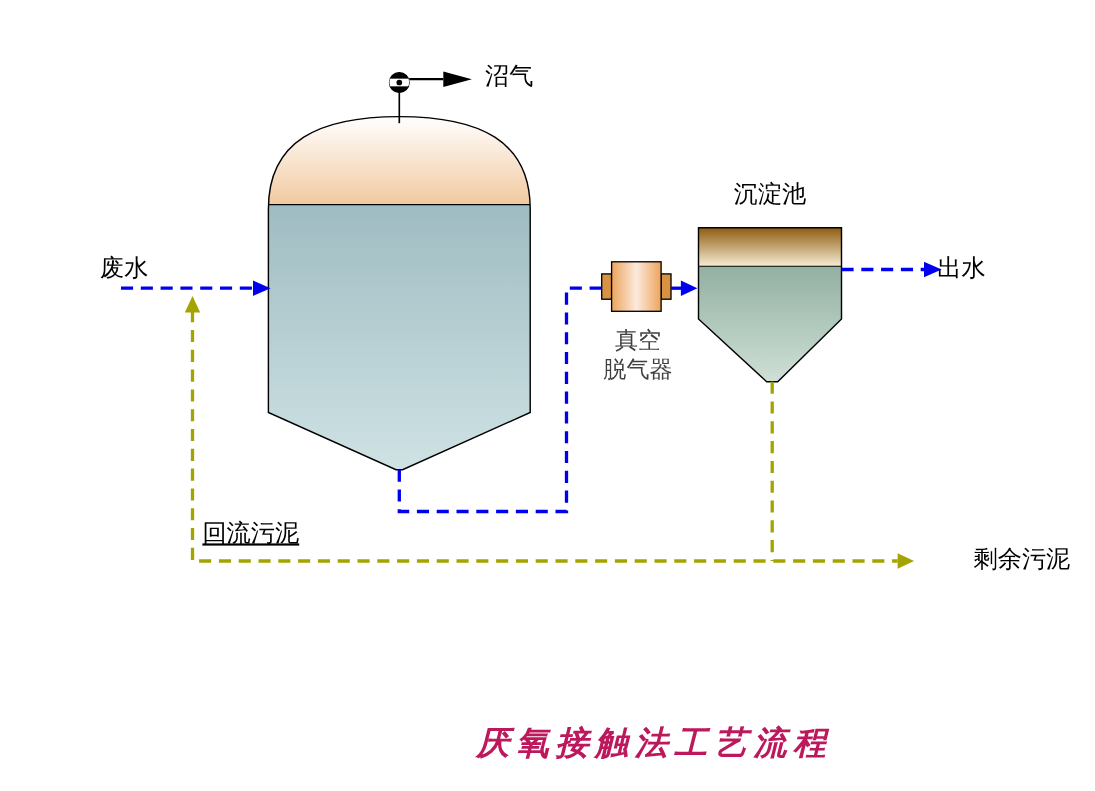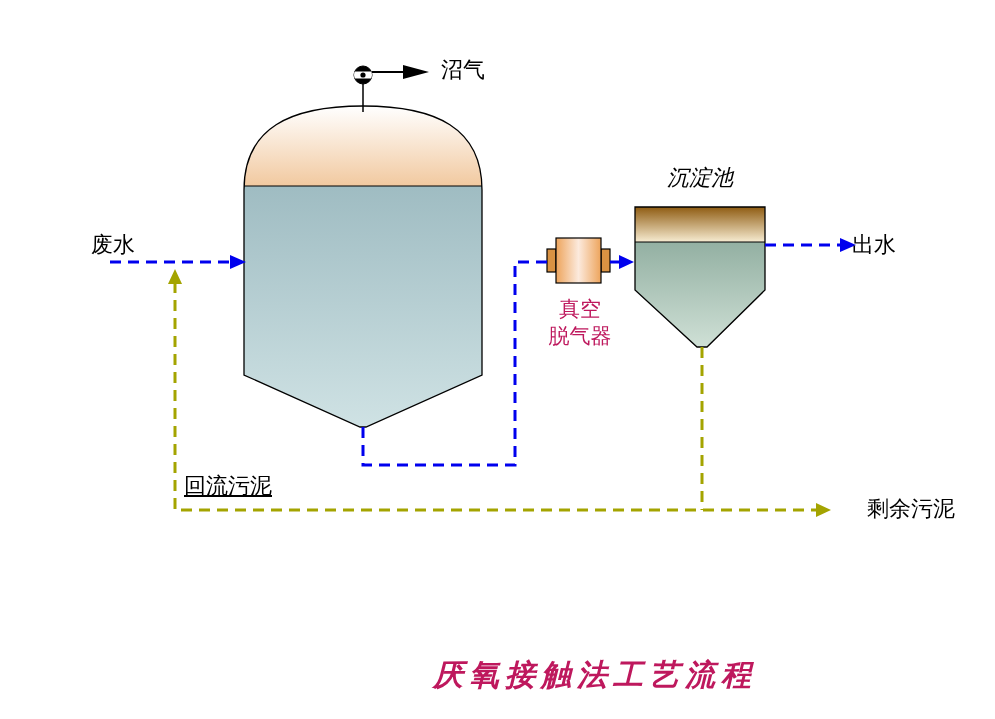--- a/index.html
+++ b/index.html
@@ -12,42 +12,42 @@
     font-family: "DejaVu Serif", "Liberation Serif", serif;
   }
   .canvas svg { position: absolute; left: 0; top: 0; }
   .label {
     position: absolute;
     font-size: 22px;
     color: #000;
     white-space: nowrap;
     line-height: 1.2;
   }
-  .label.center { text-align: center; white-space: normal; font-style: italic; }
+  .label.center { text-align: center; white-space: normal; }
   .diagram-title {
     position: absolute;
     left: 420px;
     top: 655px;
     width: 350px;
     text-align: center;
     font-size: 30px;
     font-weight: bold;
     font-style: italic;
     letter-spacing: 6px;
     color: #be185d;
   }
   .degasser-caption {
     position: absolute;
     left: 536px;
     top: 296px;
     width: 88px;
     text-align: center;
     font-size: 21px;
     line-height: 1.3;
-    color: #be185d;
+    color: #404040;
   }
 </style>
 </head>
 <body>
 
 <div class="canvas">
 
   <svg width="995" height="719" viewBox="0 0 995 719">
     <defs>
       <linearGradient id="domeGrad" x1="0" y1="0" x2="0" y2="1">
@@ -135,17 +135,17 @@
 
   <div class="degasser-caption">
     <div>真空</div>
     <div>脱气器</div>
   </div>
 
   <div class="label" style="left:852px; top:232px;">出水</div>
 
   <div class="label" style="left:184px; top:473px;text-decoration:underline;">回流污泥</div>
 
-  <div class="label" style="left:867px; top:496px;">剩余污泥</div>
+  <div class="label" style="left:885px; top:496px;">剩余污泥</div>
 
   <div class="diagram-title">厌氧接触法工艺流程</div>
 
 </div>
 
 </body></html>

